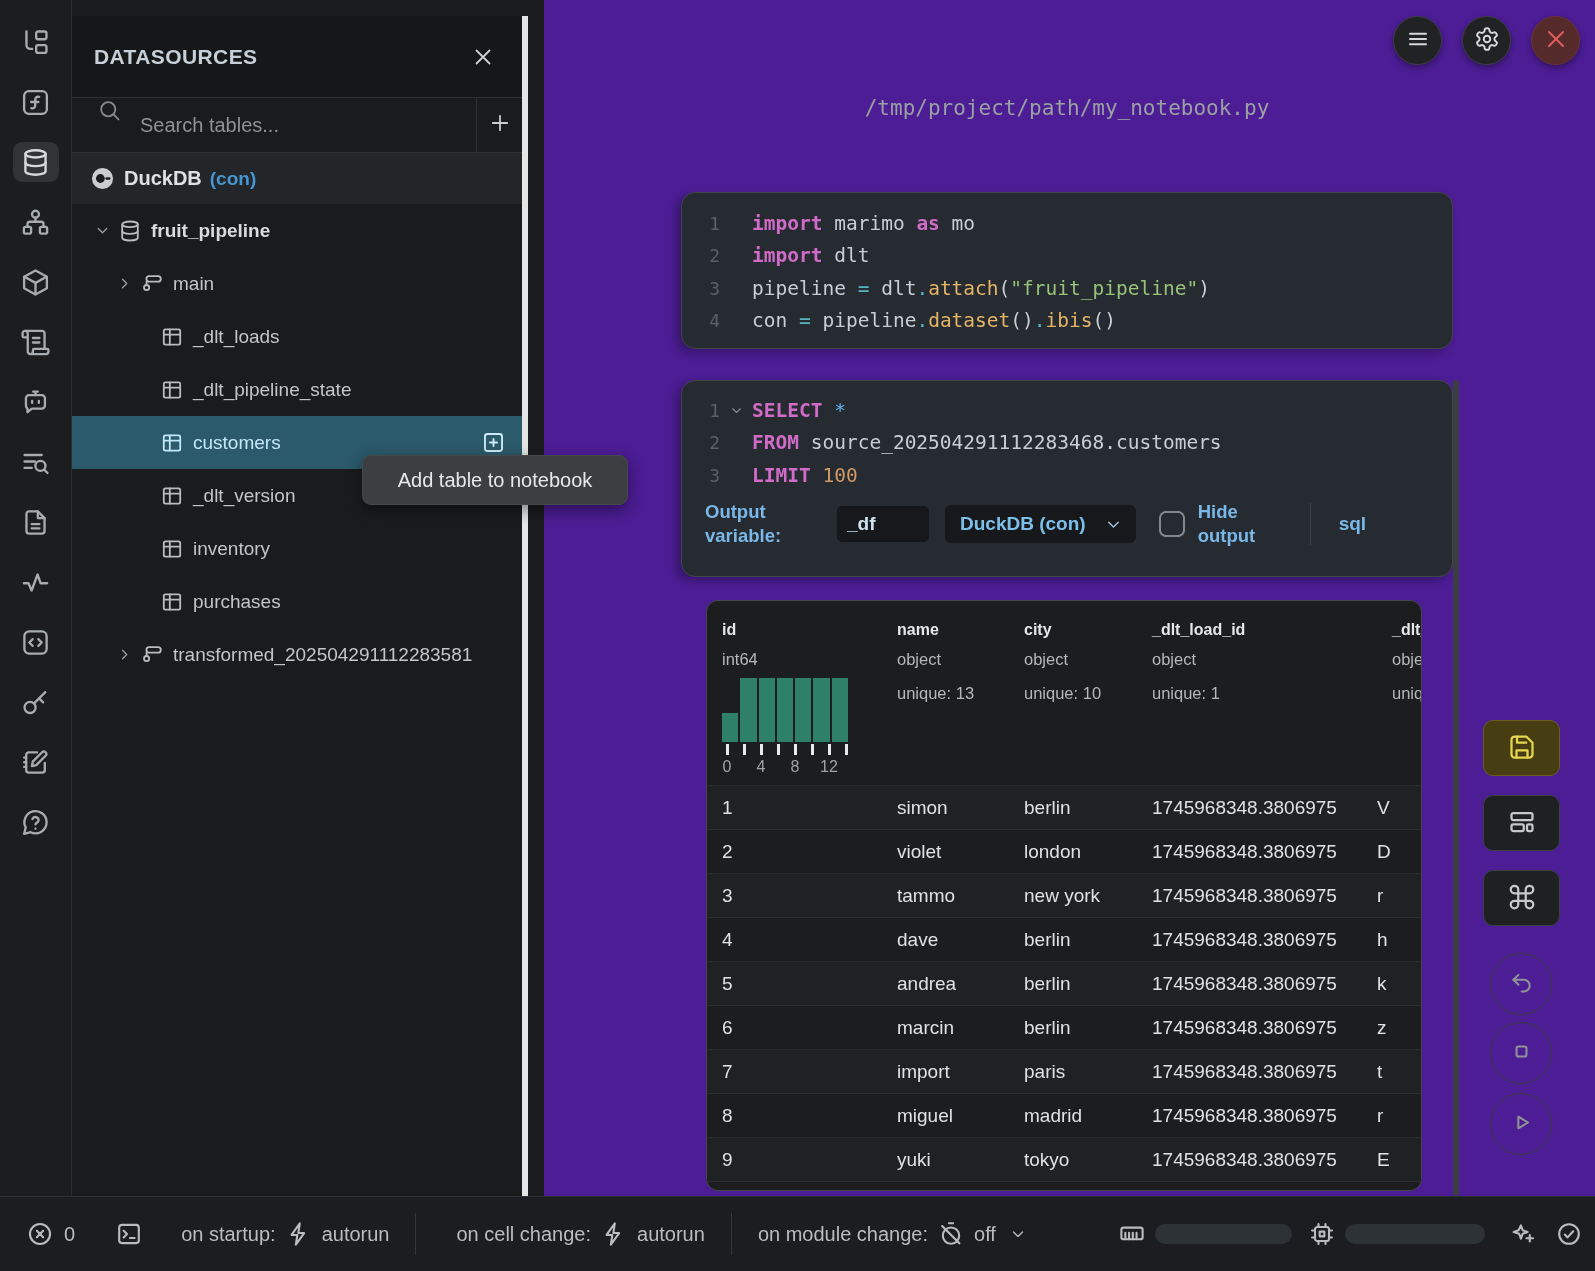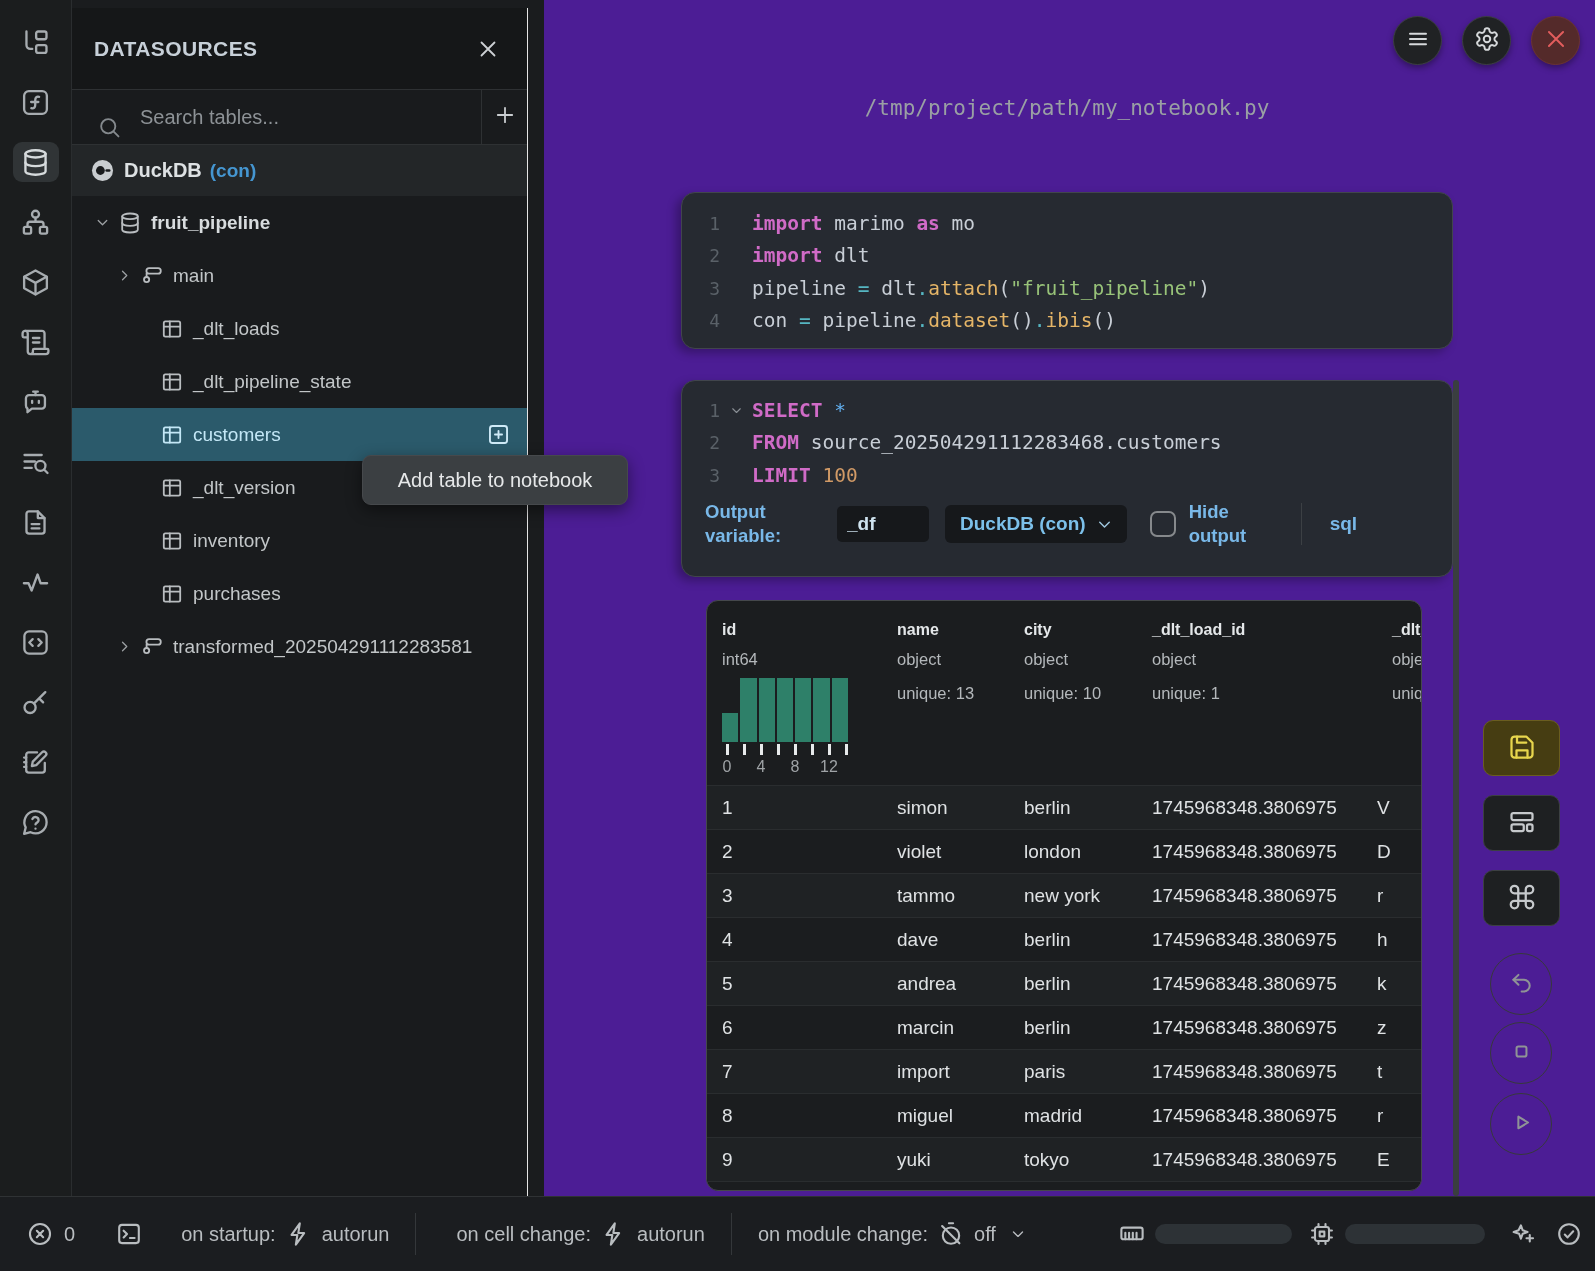--- a/index.html
+++ b/index.html
@@ -10,29 +10,29 @@
   
   .activity-bar { position:absolute; left:0; top:0; width:72px; height:1196px;
     background:#1b1d1e; border-right:1px solid #2a2d2f; display:flex; flex-direction:column;
     align-items:center; padding-top:22px; gap:20px; z-index:5; }
   .ab-item { width:46px; height:40px; border-radius:9px; display:flex; align-items:center;
     justify-content:center; color:#a7acb0; cursor:pointer; flex:none; }
   .ab-item svg { width:31px; height:31px; }
   .ab-item.active { background:#303436; color:#d6dadc; }
 
   
-  .ds-panel { position:absolute; left:72px; top:8px; width:456px; height:1196px;
-    background:#191b1d; border-right:1px solid #e5e5e5; z-index:4; }
+  .ds-panel { position:absolute; left:72px; top:16px; width:456px; height:1196px;
+    background:#191b1d; border-right:6px solid #e5e5e5; z-index:4; }
   .ds-header { height:82px; background:#151718; border-bottom:1px solid #2e3133;
     display:flex; align-items:center; justify-content:space-between; padding:0 24px 0 22px; }
   .ds-title { font-size:21px; font-weight:bold; letter-spacing:.4px; color:#c7d0d8; }
   .ds-close { width:30px; height:30px; color:#cdd1d4; display:flex; align-items:center;
     justify-content:center; cursor:pointer; }
   .ds-close svg { width:24px; height:24px; }
-  .search-row { height:55px; border-bottom:1px solid #2e3133; display:flex; align-items:flex-end; }
+  .search-row { height:55px; border-bottom:1px solid #2e3133; display:flex; align-items:flex-start; }
   .search-icon { margin-left:25px; color:#84898d; }
   .search-icon svg { width:25px; height:25px; }
   .search-input { flex:1; height:100%; background:transparent; border:none; outline:none;
     margin-left:18px; font-size:20px; color:#d0d4d6; font-family:inherit; }
   .search-input::placeholder { color:#8d9296; }
   .search-sep { width:1px; height:100%; background:#2e3133; }
   .add-source-btn { width:45px; height:100%; display:flex; align-items:center; justify-content:center;
     color:#c9cdd0; cursor:pointer; }
   .add-source-btn svg { width:24px; height:24px; }
   .conn-row { height:51px; background:#232628; display:flex; align-items:center; padding-left:19px; }
@@ -90,21 +90,21 @@
   .tk-op  { color:#56b6c2; }
   .tk-star{ color:#61afef; }
   .tk-pl  { color:#c8ced6; }
 
   .sql-footer { display:flex; align-items:center; margin-top:8px; padding-left:23px; }
   .out-label { width:95px; font-size:18.5px; font-weight:bold; color:#79b8e8; line-height:1.35; }
   .df-input { margin-left:37px; width:92px; height:36px; background:#16181b; border:none; outline:none;
     border-radius:5px; padding:0 10px; font-size:19px; font-weight:bold; color:#cfe3ef;
     font-family:inherit; }
   .select-pill { margin-left:16px; height:38px; padding:0 13px 0 15px; background:#16181b;
-    border-radius:6px; display:flex; align-items:center; gap:9px; cursor:pointer; }
+    border-radius:6px; display:flex; align-items:center; gap:18px; cursor:pointer; }
   .select-pill .sel-text { font-size:19px; font-weight:bold; color:#7cc0ea; }
   .select-pill .icon { color:#9fc6de; display:flex; }
   .select-pill .icon svg { width:19px; height:19px; }
   .checkbox { margin-left:23px; width:26px; height:26px; border:2.5px solid #86898c; border-radius:7px;
     flex:none; cursor:pointer; }
   .hide-label { margin-left:13px; width:88px; font-size:18.5px; font-weight:bold; color:#79b8e8;
     line-height:1.35; }
   .vdiv { width:1px; height:42px; background:#3c4044; margin:0 28px 0 24px; }
   .lang-label { font-size:19px; font-weight:bold; color:#79b8e8; }
 

